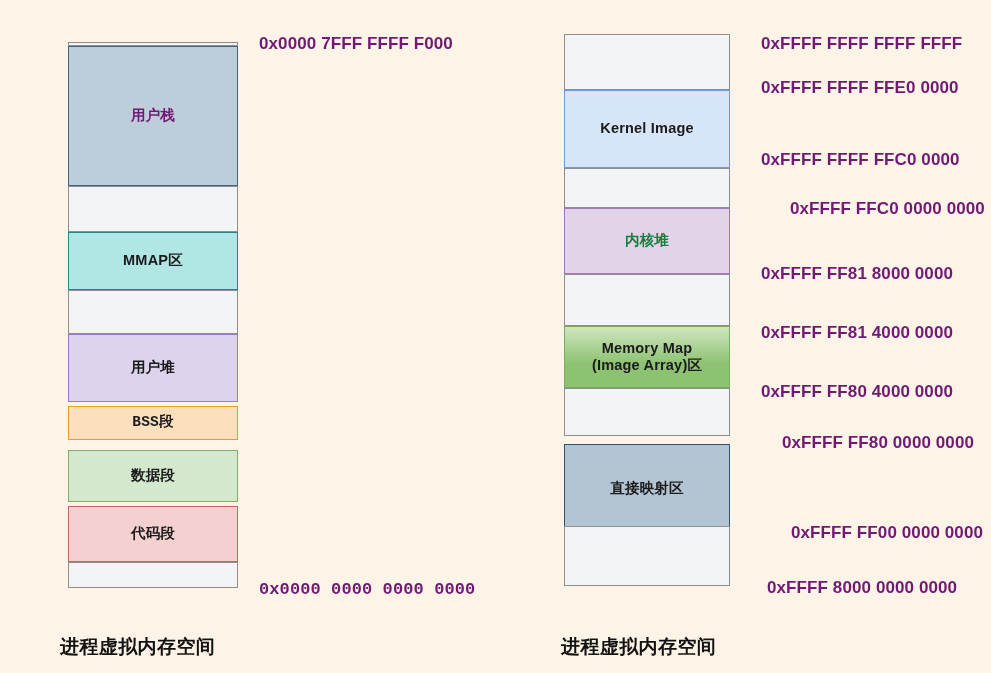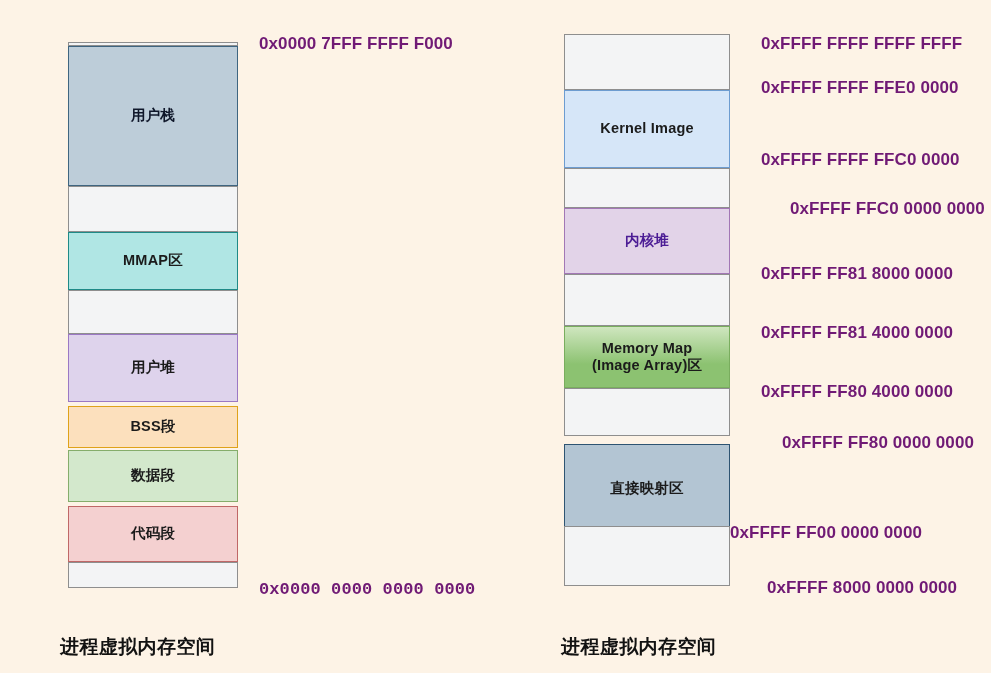--- a/index.html
+++ b/index.html
@@ -72,31 +72,31 @@
   }
 </style>
 </head>
 <body style="background: rgb(253, 243, 230);">
 
 <div class="diagram-root">
 
   <div class="mem-column" id="process-column" style="left: 68px; top: 42px; width: 170px; height: 546px;">
       <div class="mem-block gap" style="top: 0px; height: 4px; width: 100%;"></div>
       <div class="mem-block" style="top: 4px; height: 140px; width: 100%; background: rgb(189, 205, 217); border: 1px solid rgb(63, 101, 128);">
-        <span class="blk-label" style="color: #0f172a;">用户栈</span>
+        <span class="blk-label" style="color: #701a75;">用户栈</span>
       </div>
       <div class="mem-block gap" style="top: 144px; height: 46px; width: 100%;"></div>
       <div class="mem-block" style="top: 190px; height: 58px; width: 100%; background: rgb(176, 230, 228); border: 1px solid rgb(31, 138, 135); justify-content: center;">
         <span class="blk-label" style="color: rgb(27, 27, 27);">MMAP区</span>
       </div>
       <div class="mem-block gap" style="top: 248px; height: 44px; width: 100%;"></div>
       <div class="mem-block" style="top: 292px; height: 68px; width: 100%; background: rgb(222, 211, 236); border: 1px solid rgb(155, 120, 196);">
         <span class="blk-label" style="color: rgb(27, 27, 27);">用户堆</span>
       </div>
-      <div class="mem-block" style="top: 364px; height: 42px; width: 100%; background: rgb(252, 224, 189); border: 1px solid rgb(223, 162, 26);">
+      <div class="mem-block" style="top: 364px; height: 34px; width: 100%; background: rgb(252, 224, 189); border: 1px solid rgb(223, 162, 26); font-family: Liberation Mono, monospace;">
         <span class="blk-label" style="color: rgb(27, 27, 27);">BSS段</span>
       </div>
       <div class="mem-block" style="top: 408px; height: 52px; width: 100%; background: rgb(211, 232, 204); border: 1px solid rgb(133, 173, 107);">
         <span class="blk-label" style="color: rgb(27, 27, 27);">数据段</span>
       </div>
       <div class="mem-block" style="top: 464px; height: 56px; width: 100%; background: rgb(244, 208, 208); border: 1px solid rgb(192, 103, 103);">
         <span class="blk-label" style="color: rgb(27, 27, 27);">代码段</span>
       </div>
       <div class="mem-block gap" style="top: 520px; height: 26px; width: 100%;"></div>
     </div>
@@ -106,21 +106,21 @@
     </div>
   <div class="caption" id="process-caption" style="left: 60px; top: 634px;">进程虚拟内存空间</div>
 
   <div class="mem-column" id="kernel-column" style="left: 564px; top: 34px; width: 166px; height: 552px;">
       <div class="mem-block gap" style="top: 0px; height: 56px; width: 100%;"></div>
       <div class="mem-block" style="top: 56px; height: 78px; width: 100%; background: rgb(214, 230, 248); border: 1px solid rgb(109, 156, 208);">
         <span class="blk-label" style="color: rgb(27, 27, 27);">Kernel Image</span>
       </div>
       <div class="mem-block gap" style="top: 134px; height: 40px; width: 100%;"></div>
       <div class="mem-block" style="top: 174px; height: 66px; width: 100%; background: rgb(226, 211, 232); border: 1px solid rgb(162, 119, 181);">
-        <span class="blk-label" style="color: #4c1d95;">内核堆</span>
+        <span class="blk-label" style="color: #15803d;">内核堆</span>
       </div>
       <div class="mem-block gap" style="top: 240px; height: 52px; width: 100%;"></div>
       <div class="mem-block" style="top: 292px; height: 62px; width: 100%; background: linear-gradient(rgb(207, 230, 191) 0%, rgb(140, 194, 113) 62%, rgb(140, 194, 113) 100%); border: 1px solid rgb(121, 173, 94);">
         <span class="blk-label" style="color: rgb(27, 27, 27);">Memory Map
 (Image Array)区</span>
       </div>
       <div class="mem-block gap" style="top: 354px; height: 48px; width: 100%;"></div>
       <div class="mem-block" style="top: 402px; height: 90px; width: 100%; background: rgb(179, 197, 211); border: 1px solid rgb(46, 84, 114); margin-top: 8px;">
         <span class="blk-label" style="color: rgb(27, 27, 27);">直接映射区</span>
       </div>
@@ -128,18 +128,18 @@
     </div>
   <div id="kernel-addresses">
       <div class="addr-label" style="left: 761px; top: 34px;">0xFFFF FFFF FFFF FFFF</div>
       <div class="addr-label" style="left: 761px; top: 78px;">0xFFFF FFFF FFE0 0000</div>
       <div class="addr-label" style="left: 761px; top: 150px;">0xFFFF FFFF FFC0 0000</div>
       <div class="addr-label" style="left: 790px; top: 199px;">0xFFFF FFC0 0000 0000</div>
       <div class="addr-label" style="left: 761px; top: 264px;">0xFFFF FF81 8000 0000</div>
       <div class="addr-label" style="left: 761px; top: 323px;">0xFFFF FF81 4000 0000</div>
       <div class="addr-label" style="left: 761px; top: 382px;">0xFFFF FF80 4000 0000</div>
       <div class="addr-label" style="left: 782px; top: 433px;">0xFFFF FF80 0000 0000</div>
-      <div class="addr-label" style="left: 730px; top: 523px;">0xFFFF FF00 0000 0000</div>
+      <div class="addr-label" style="left: 791px; top: 523px;">0xFFFF FF00 0000 0000</div>
       <div class="addr-label" style="left: 767px; top: 578px;">0xFFFF 8000 0000 0000</div>
     </div>
   <div class="caption" id="kernel-caption" style="left: 561px; top: 634px;">进程虚拟内存空间</div>
 
 </div>
 
 </body></html>

